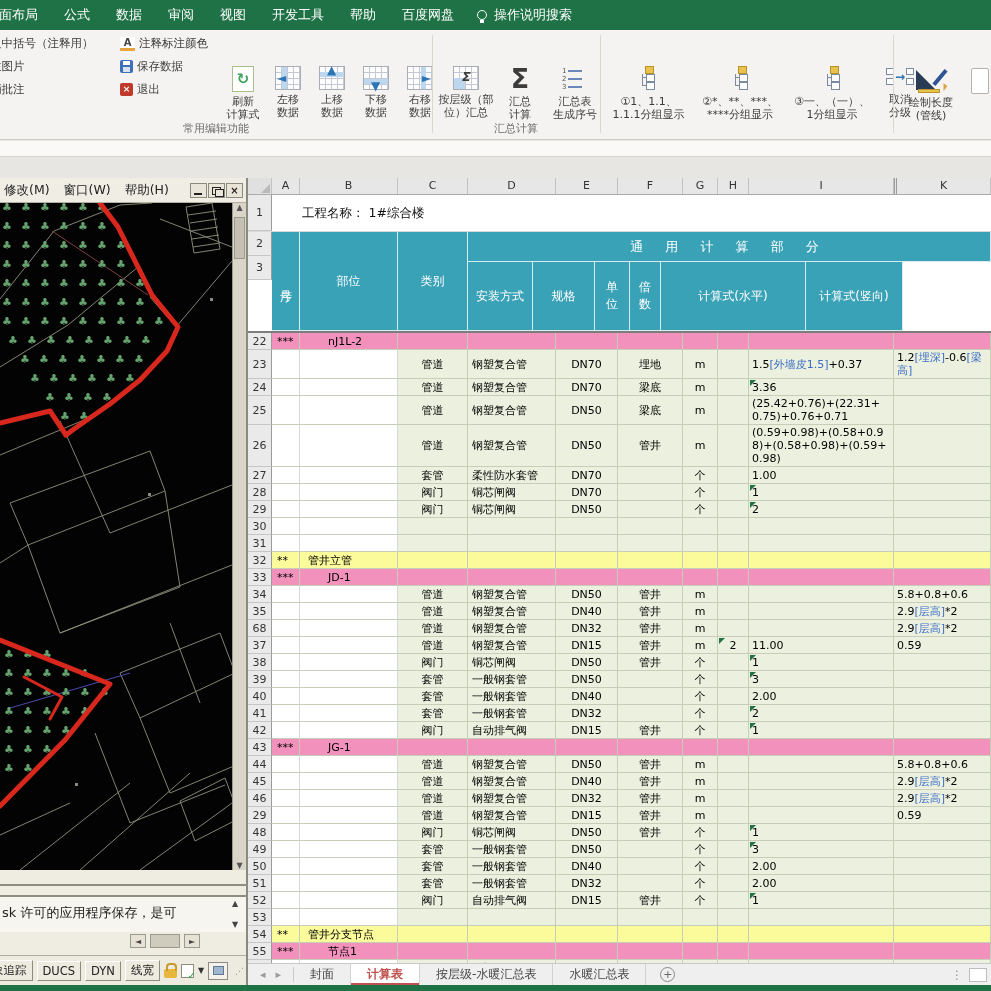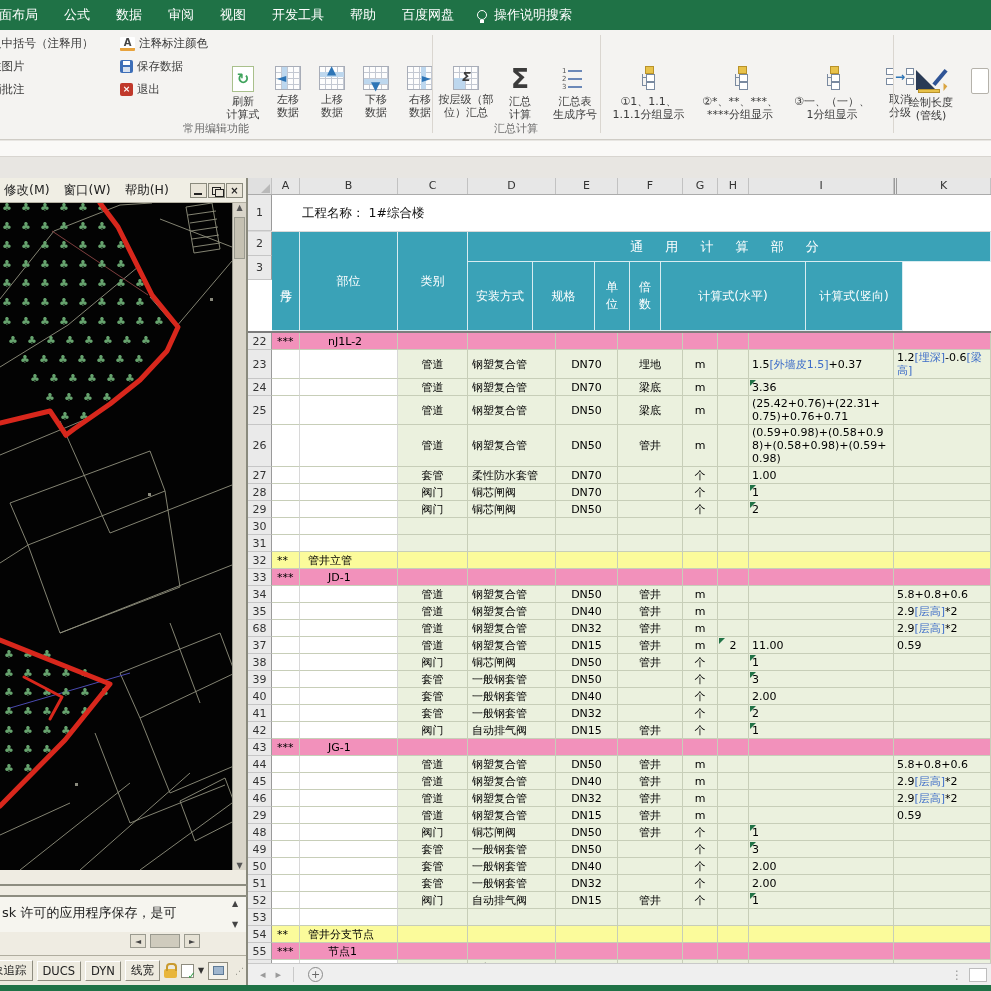--- a/index.html
+++ b/index.html
@@ -1345,20 +1345,26 @@
       <span class="grip">⋰</span>
     </div>
   </div>
 
   <div class="tabbar">
     <span class="navarr">
       <span>◂</span>
       <span>▸</span>
     </span>
     <span class="tabdiv"></span>
+    <span id="tabstrip" style="display:flex">
+        <div class="stab">封面</div>
+        <div class="stab act">计算表</div>
+        <div class="stab">按层级-水暖汇总表</div>
+        <div class="stab">水暖汇总表</div>
+      </span>
     <span class="addtab">
         <span class="plus">+</span>
       </span>
     <span class="tb-right">
       <span>⋮</span>
       <span class="tb-box"></span>
     </span>
   </div>
 
   <div class="greenstrip"></div>

